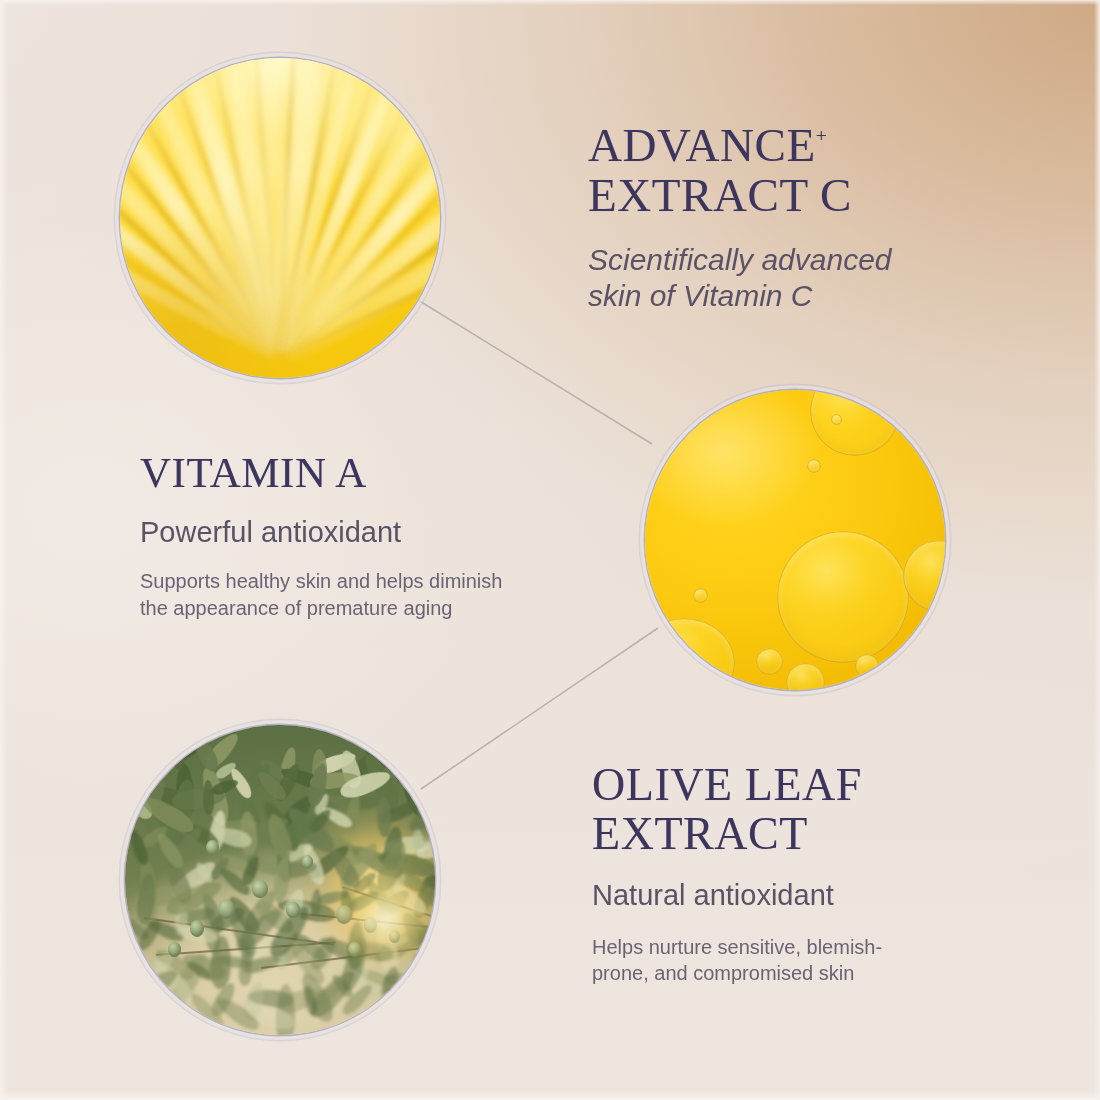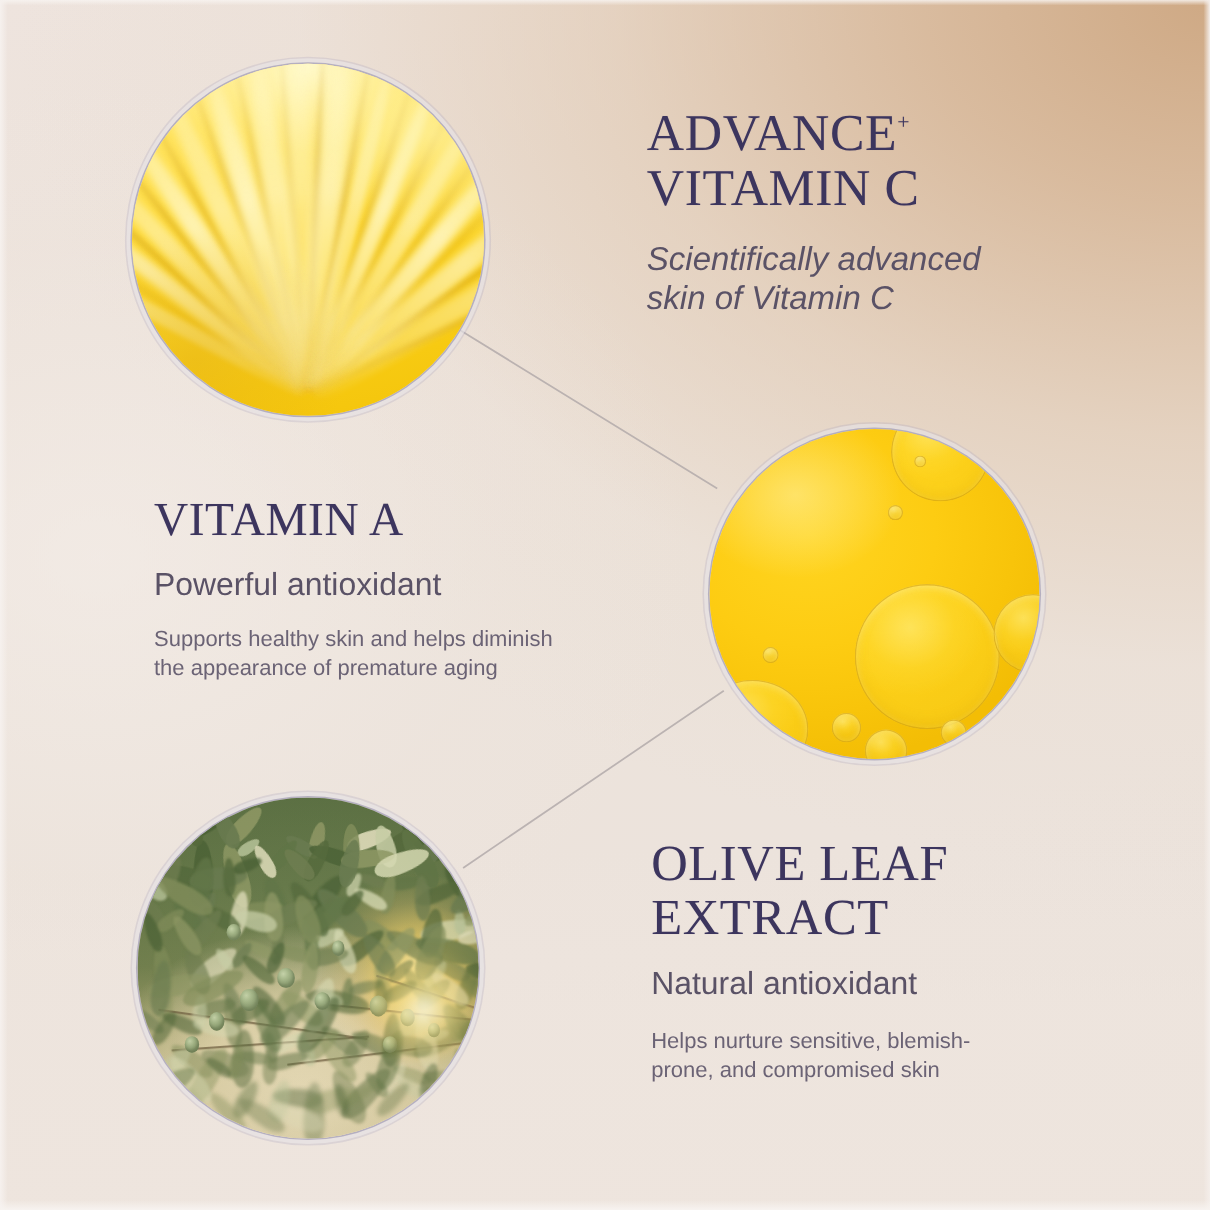--- a/index.html
+++ b/index.html
@@ -203,21 +203,21 @@
   .body {
     font-family: "Liberation Sans", sans-serif;
     color: #6b6375;
     font-weight: 400;
     line-height: 1.32;
     margin: 0;
   }
 
   
   #block-vitc { left: 588px; top: 96px; width: 400px; }
-  #block-vitc .heading  { font-size: 47px; }
+  #block-vitc .heading  { font-size: 47px; margin-top: 24px; }
   #block-vitc .subhead  { font-size: 30px; margin-top: 21px; font-style: italic; }
   #block-vitc .body     { font-size: 20px; margin-top: 20px; }
 
   
   #block-vita { left: 140px; top: 450px; width: 450px; }
   #block-vita .heading  { font-size: 43px; }
   #block-vita .subhead  { font-size: 29px; margin-top: 19px; }
   #block-vita .body     { font-size: 20px; margin-top: 18px; }
 
   
@@ -509,21 +509,21 @@
           <div class="olive-fruit" style="left: 85%; top: 66%; width: 3.6%; height: 4.248%; filter: blur(0.6px);"></div>
         </div>
       <div class="sunflare"></div>
       <div class="olive-soft"></div>
     </div>
   </div>
 
   <div class="block" id="block-vitc">
     <h2 class="heading">
       <span>ADVANCE</span><span class="plus">+</span><br>
-      <span>VITAMIN C</span>
+      <span>EXTRACT C</span>
     </h2>
     <p class="subhead">
       <span>Scientifically advanced</span><br>
       <span>skin of Vitamin C</span>
     </p>
   </div>
 
   <div class="block" id="block-olive">
     <h2 class="heading">
       <span>OLIVE LEAF</span><br>

